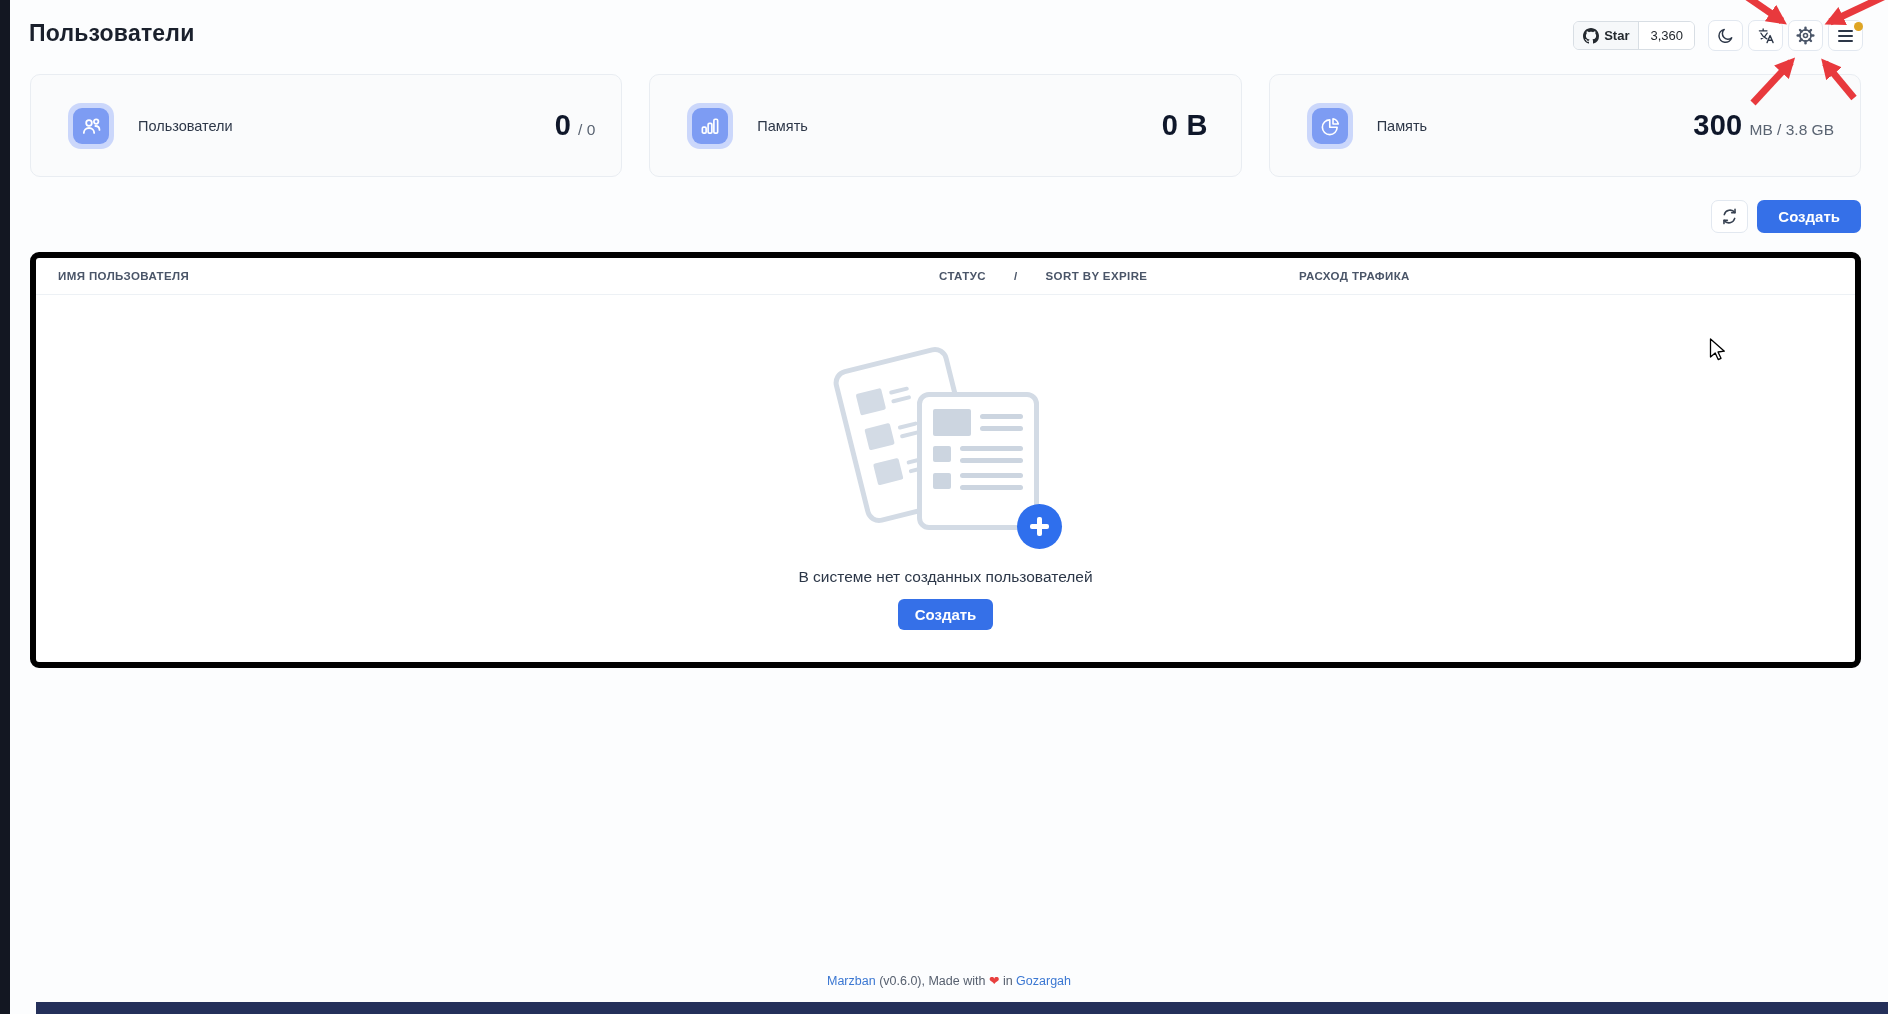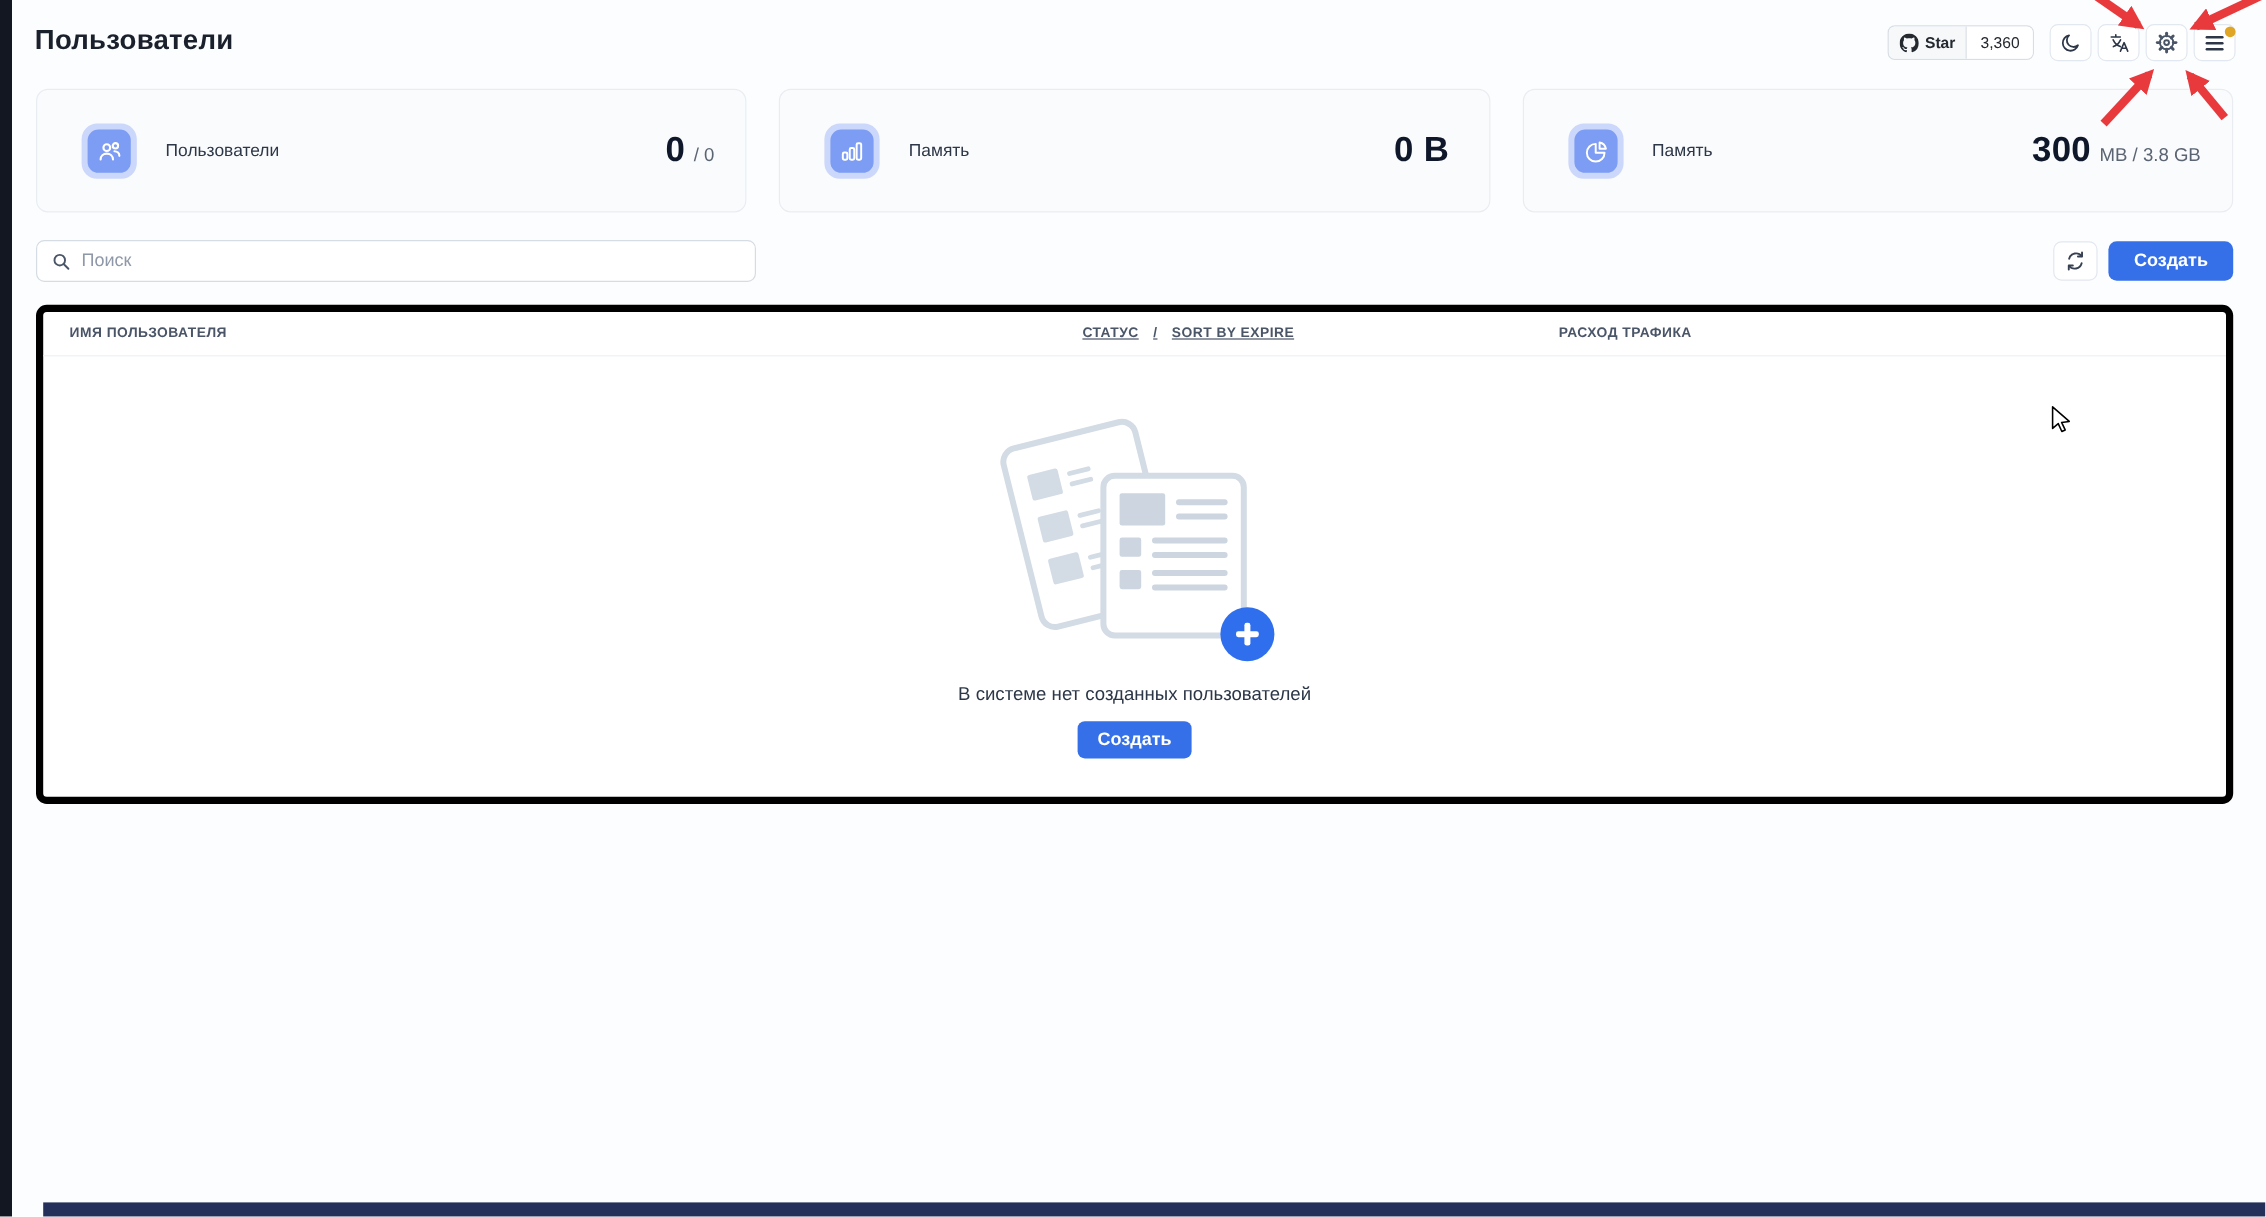--- a/index.html
+++ b/index.html
@@ -40,21 +40,21 @@
   .search input { border:none; outline:none; flex:1; font-size:15px; color:#2d3748; background:transparent; font-family:inherit; }
   .search input::placeholder { color:#8e98a8; }
   .refresh-btn { margin-left:auto; width:37px; height:33px; border:1px solid #e2e8f0; border-radius:7px; background:#fff; display:flex; align-items:center; justify-content:center; cursor:pointer; }
   .create-btn { margin-left:9px; height:33px; padding:0 21px; background:#3570e8; color:#fff; border:none; border-radius:7px; font-size:15px; font-weight:700; font-family:inherit; cursor:pointer; }
 
   
   .table-card { margin:19px 27px 0 20px; height:416px; background:#fff; border:6px solid #000000; border-radius:9px; position:relative; }
   .thead { position:relative; height:37px; border-bottom:1px solid #edf1f5; }
   .th { position:absolute; top:0; line-height:37px; font-size:11.5px; font-weight:700; color:#4a5568; letter-spacing:.4px; white-space:nowrap; }
   .th-user { left:22px; }
-  .th-status { left:866px; display:flex; gap:12px;text-decoration:underline; }
+  .th-status { left:903px; display:flex; gap:28px; }
   .th-traffic { left:1263px; }
   .tbody { display:flex; flex-direction:column; align-items:center; padding-top:57px; }
 
   
   .illu { position:relative; width:235px; height:190px; margin-bottom:26px; }
   .doc { position:absolute; background:#fff; border:5px solid #d3dbe5; }
   .doc-back { left:20px; top:4px; width:118px; height:158px; border-radius:14px; transform:rotate(-14deg); }
   .doc-front { right:24px; top:40px; width:122px; height:138px; border-radius:12px; padding:12px 11px; }
   .row { display:flex; gap:9px; margin-bottom:10px; }
   .sq { background:#ccd5e0; border-radius:2px; flex:0 0 auto; }
@@ -195,27 +195,20 @@
           </div>
         <div class="stat-label">Память</div>
         <div class="stat-value">
           <span class="stat-big">300</span>
           <span class="stat-suffix">MB / 3.8 GB</span>
         </div>
       </div>
     </div>
 
     <div class="toolbar">
-      <div class="search">
-        <svg width="16" height="16" viewBox="0 0 16 16" fill="none" stroke="#4a5568" stroke-width="1.6" stroke-linecap="round">
-            <circle cx="6.8" cy="6.8" r="4.4"></circle>
-            <line x1="10.2" y1="10.2" x2="14" y2="14"></line>
-          </svg>
-        <input type="text" placeholder="Поиск" style="">
-      </div>
       <button class="refresh-btn">
         <svg width="17" height="17" viewBox="0 0 16 16" fill="none" stroke="#374151" stroke-width="1.5" stroke-linecap="round" stroke-linejoin="round">
             <path d="M13 4.3A5.6 5.6 0 0 0 3.1 6.2"></path>
             <path d="M13.2 1.3v3.2H10"></path>
             <path d="M3 11.7a5.6 5.6 0 0 0 9.9-1.9"></path>
             <path d="M2.8 14.7v-3.2H6"></path>
           </svg>
       </button>
       <button class="create-btn">Создать</button>
     </div>
@@ -282,20 +275,27 @@
           <button class="plus-fab">
               <i></i>
             </button>
         </div>
         <div class="empty-msg">В системе нет созданных пользователей</div>
         <button class="empty-create">Создать</button>
       </div>
     </div>
 
 
+    <div class="footer">
+      <a>Marzban</a>
+      <span> <span>(v0.6.0), Made with</span> </span>
+      <span class="heart">❤</span>
+      <span> <span>in</span> </span>
+      <a>Gozargah</a>
+    </div>
 
   </div>
 
   <div class="notif-dot"></div>
 
   <svg class="arrows-overlay" viewBox="0 0 188 140">
     <defs>
       <marker id="ah" markerUnits="userSpaceOnUse" markerWidth="22" markerHeight="20" refX="14" refY="10" orient="auto">
         <path d="M0,0 L20,10 L0,20 Z" fill="#e8393d"></path>
       </marker>

